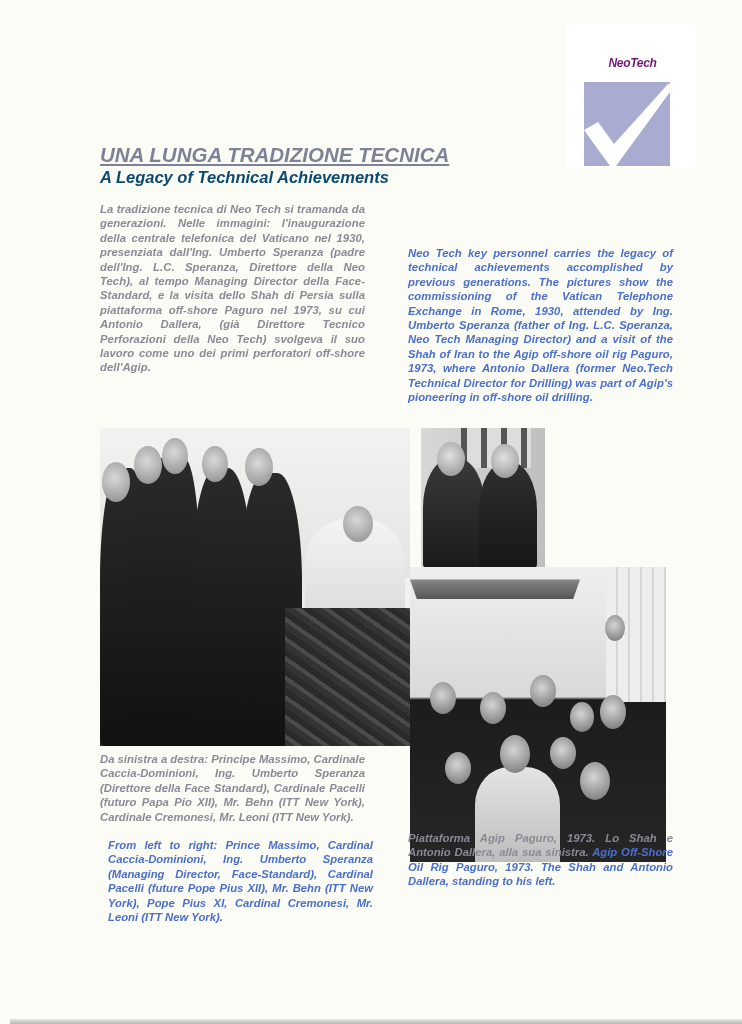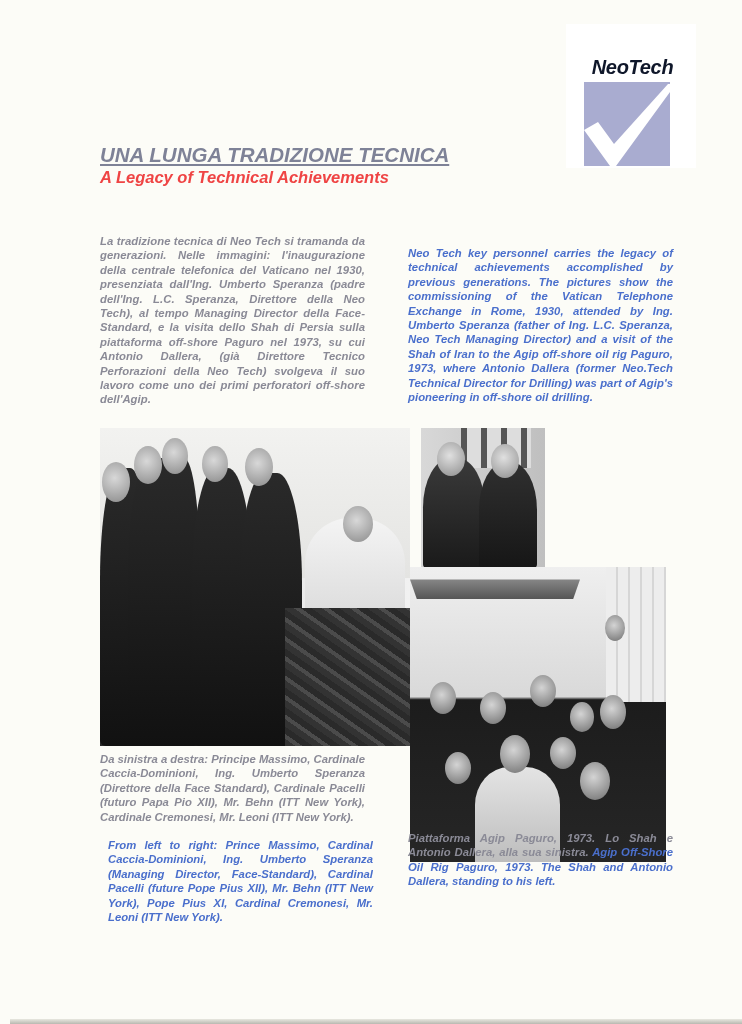--- a/index.html
+++ b/index.html
@@ -15,50 +15,50 @@
     }
 
     
     .logo-box {
       position: absolute; left: 566px; top: 24px; width: 130px; height: 144px;
       background: #ffffff;
     }
     .logo-text {
       position: absolute; left: 585px; top: 56px; width: 95px;
       font-family: "Liberation Sans", sans-serif;
-      font-weight: bold; font-style: italic; font-size: 20px;
-      color: #0f172a; letter-spacing: -0.3px; text-align: center;
+      font-weight: bold; font-style: italic; font-size: 12px;
+      color: #701a75; letter-spacing: -0.3px; text-align: center;
     }
     .logo-mark {
       position: absolute; left: 584px; top: 82px; width: 86px; height: 84px;
       background: #a9acd0;
       overflow: hidden;
     }
     .logo-mark svg { position: absolute; left: 0; top: 0; }
 
     
     .title-it {
       position: absolute; left: 100px; top: 143px;
       font-size: 20.5px; font-style: italic; color: #7e8297;
       text-decoration: underline; text-decoration-thickness: 2px;
       text-underline-offset: 2px;
     }
     .title-en {
       position: absolute; left: 100px; top: 168px;
-      font-size: 16.5px; font-weight: bold; font-style: italic; color: #ef4444;
+      font-size: 16.5px; font-weight: bold; font-style: italic; color: #0c4a6e;
     }
 
     .para {
       position: absolute; font-size: 11.3px; font-weight: bold; font-style: italic;
       line-height: 14.4px; text-align: justify; letter-spacing: 0.05px;
     }
     .gray { color: #8a8a96; }
     .blue { color: #4a6fcc; }
 
-    .para-it { left: 100px; top: 202px; width: 265px; margin-top: 32px; }
+    .para-it { left: 100px; top: 202px; width: 265px; }
     .para-en { left: 408px; top: 246px; width: 265px; }
 
     
     .photo { position: absolute; overflow: hidden; }
     .photo-vatican {
       left: 100px; top: 428px; width: 310px; height: 318px;
       background:
         linear-gradient(90deg, #2b2b2b 0%, #1e1e1e 55%, #eaeaea 62%, #f1f1f1 100%);
     }
     .photo-vatican .wall {

